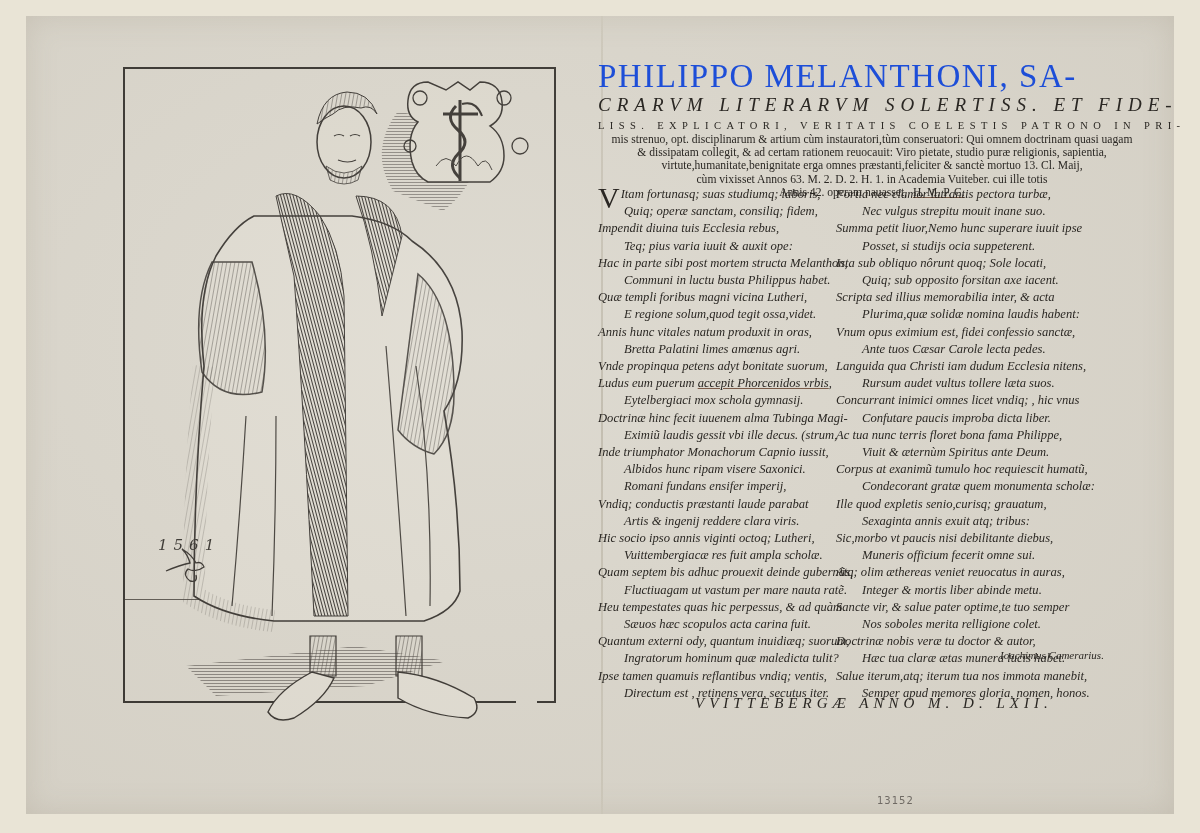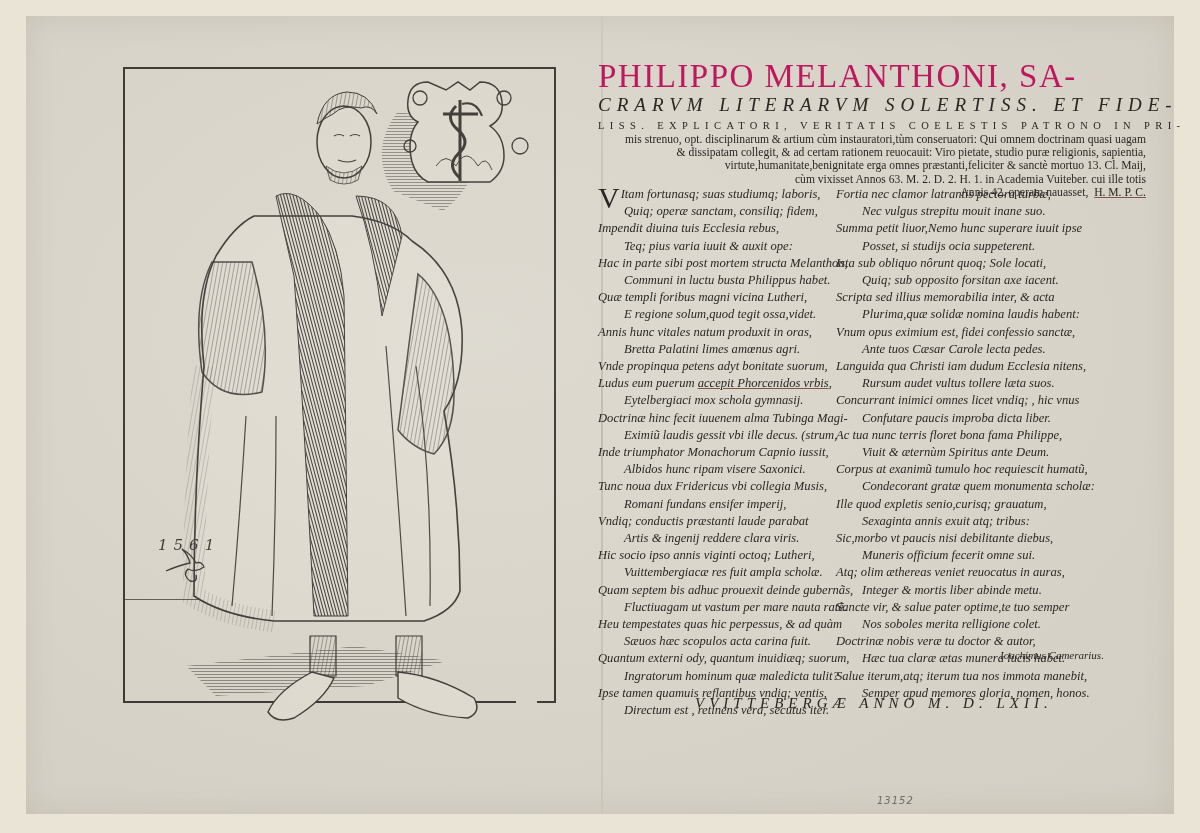--- a/index.html
+++ b/index.html
@@ -44,32 +44,32 @@
 
   .date-mark {
     position:absolute; left:132px; top:520px;
     font-family:"DejaVu Serif", serif; font-style:italic;
     font-size:15px; letter-spacing:6px; color:#2c2925;
   }
 
   .right-text { position:absolute; left:598px; top:42px; width:548px; color:#2a2723; }
   .title-main {
     position:absolute; left:0; top:16px; white-space:nowrap;
-    font-family:"Liberation Serif", serif; font-size:33px; letter-spacing:1.5px; color:#be185d;
+    font-family:"Liberation Serif", serif; font-size:33px; letter-spacing:1.5px; color:#1d4ed8;
   }
   .title-sub {
     position:absolute; left:0; top:52px; white-space:nowrap;
     font-family:"Liberation Serif", serif; font-style:italic; font-size:19px; letter-spacing:6px;
   }
   .dedication-line1 {
     position:absolute; left:0; top:78px; white-space:nowrap;
     font-family:"Liberation Serif", serif; font-size:10.5px; letter-spacing:5.4px;
   }
   .dedication {
-    position:absolute; left:0; top:91px; width:548px; text-align:right;
+    position:absolute; left:0; top:91px; width:548px; text-align:center;
     font-family:"Liberation Serif", serif; font-size:11.6px; line-height:13.2px;
   }
   .dedication .hmpc { text-decoration:underline; text-decoration-color:#7a5a48; }
 
   .poem-col {
     position:absolute; top:144px;
     font-family:"Liberation Serif", serif; font-style:italic; font-size:12.6px;
     line-height:17.2px; white-space:nowrap;
   }
   .poem-col.left { left:0; }
@@ -84,21 +84,21 @@
   .signature {
     position:absolute; left:402px; top:607px;
     font-family:"Liberation Serif", serif; font-style:italic; font-size:11px; white-space:nowrap;
   }
   .imprint {
     position:absolute; left:97px; top:637px; white-space:nowrap;
     font-family:"Liberation Serif", serif; font-style:italic; font-size:15px; letter-spacing:5px;margin-top:16px;
   }
   .inventory-number {
     position:absolute; left:877px; top:795px;
-    font-family:"DejaVu Sans", sans-serif; font-style:italic; font-size:10px; color:#6f6a64;
+    font-family:"DejaVu Sans", sans-serif; font-size:10px; color:#6f6a64;
     letter-spacing:1px;
   }
 </style>
 </head>
 <body>
 
 <div class="sheet">
   <div class="fold"></div>
 
   <div class="left-frame"></div>
@@ -196,21 +196,20 @@
       <span class="line indent">E regione solum,quod tegit ossa,videt.</span>
       <span class="line">Annis hunc vitales natum produxit in oras,</span>
       <span class="line indent">Bretta Palatini limes amœnus agri.</span>
       <span class="line">Vnde propinqua petens adyt bonitate suorum,</span>
       <span class="line">Ludus eum puerum <span class="underlined">accepit Phorcenidos vrbis</span>,</span>
       <span class="line indent">Eytelbergiaci mox schola gymnasij.</span>
       <span class="line">Doctrinæ hinc fecit iuuenem alma Tubinga Magi-</span>
       <span class="line indent">Eximiũ laudis gessit vbi ille decus. (strum,</span>
       <span class="line">Inde triumphator Monachorum Capnio iussit,</span>
       <span class="line indent">Albidos hunc ripam visere Saxonici.</span>
-      <span class="line">Tunc noua dux Fridericus vbi collegia Musis,</span>
       <span class="line indent">Romani fundans ensifer imperij,</span>
       <span class="line">Vndiq; conductis præstanti laude parabat</span>
       <span class="line indent">Artis &amp; ingenij reddere clara viris.</span>
       <span class="line">Hic socio ipso annis viginti octoq; Lutheri,</span>
       <span class="line indent">Vuittembergiacæ res fuit ampla scholæ.</span>
       <span class="line">Quam septem bis adhuc prouexit deinde gubernãs,</span>
       <span class="line indent">Fluctiuagam ut vastum per mare nauta ratẽ.</span>
       <span class="line">Heu tempestates quas hic perpessus, &amp; ad quàm</span>
       <span class="line indent">Sæuos hæc scopulos acta carina fuit.</span>
       <span class="line">Quantum externi ody, quantum inuidiæq; suorum,</span>

